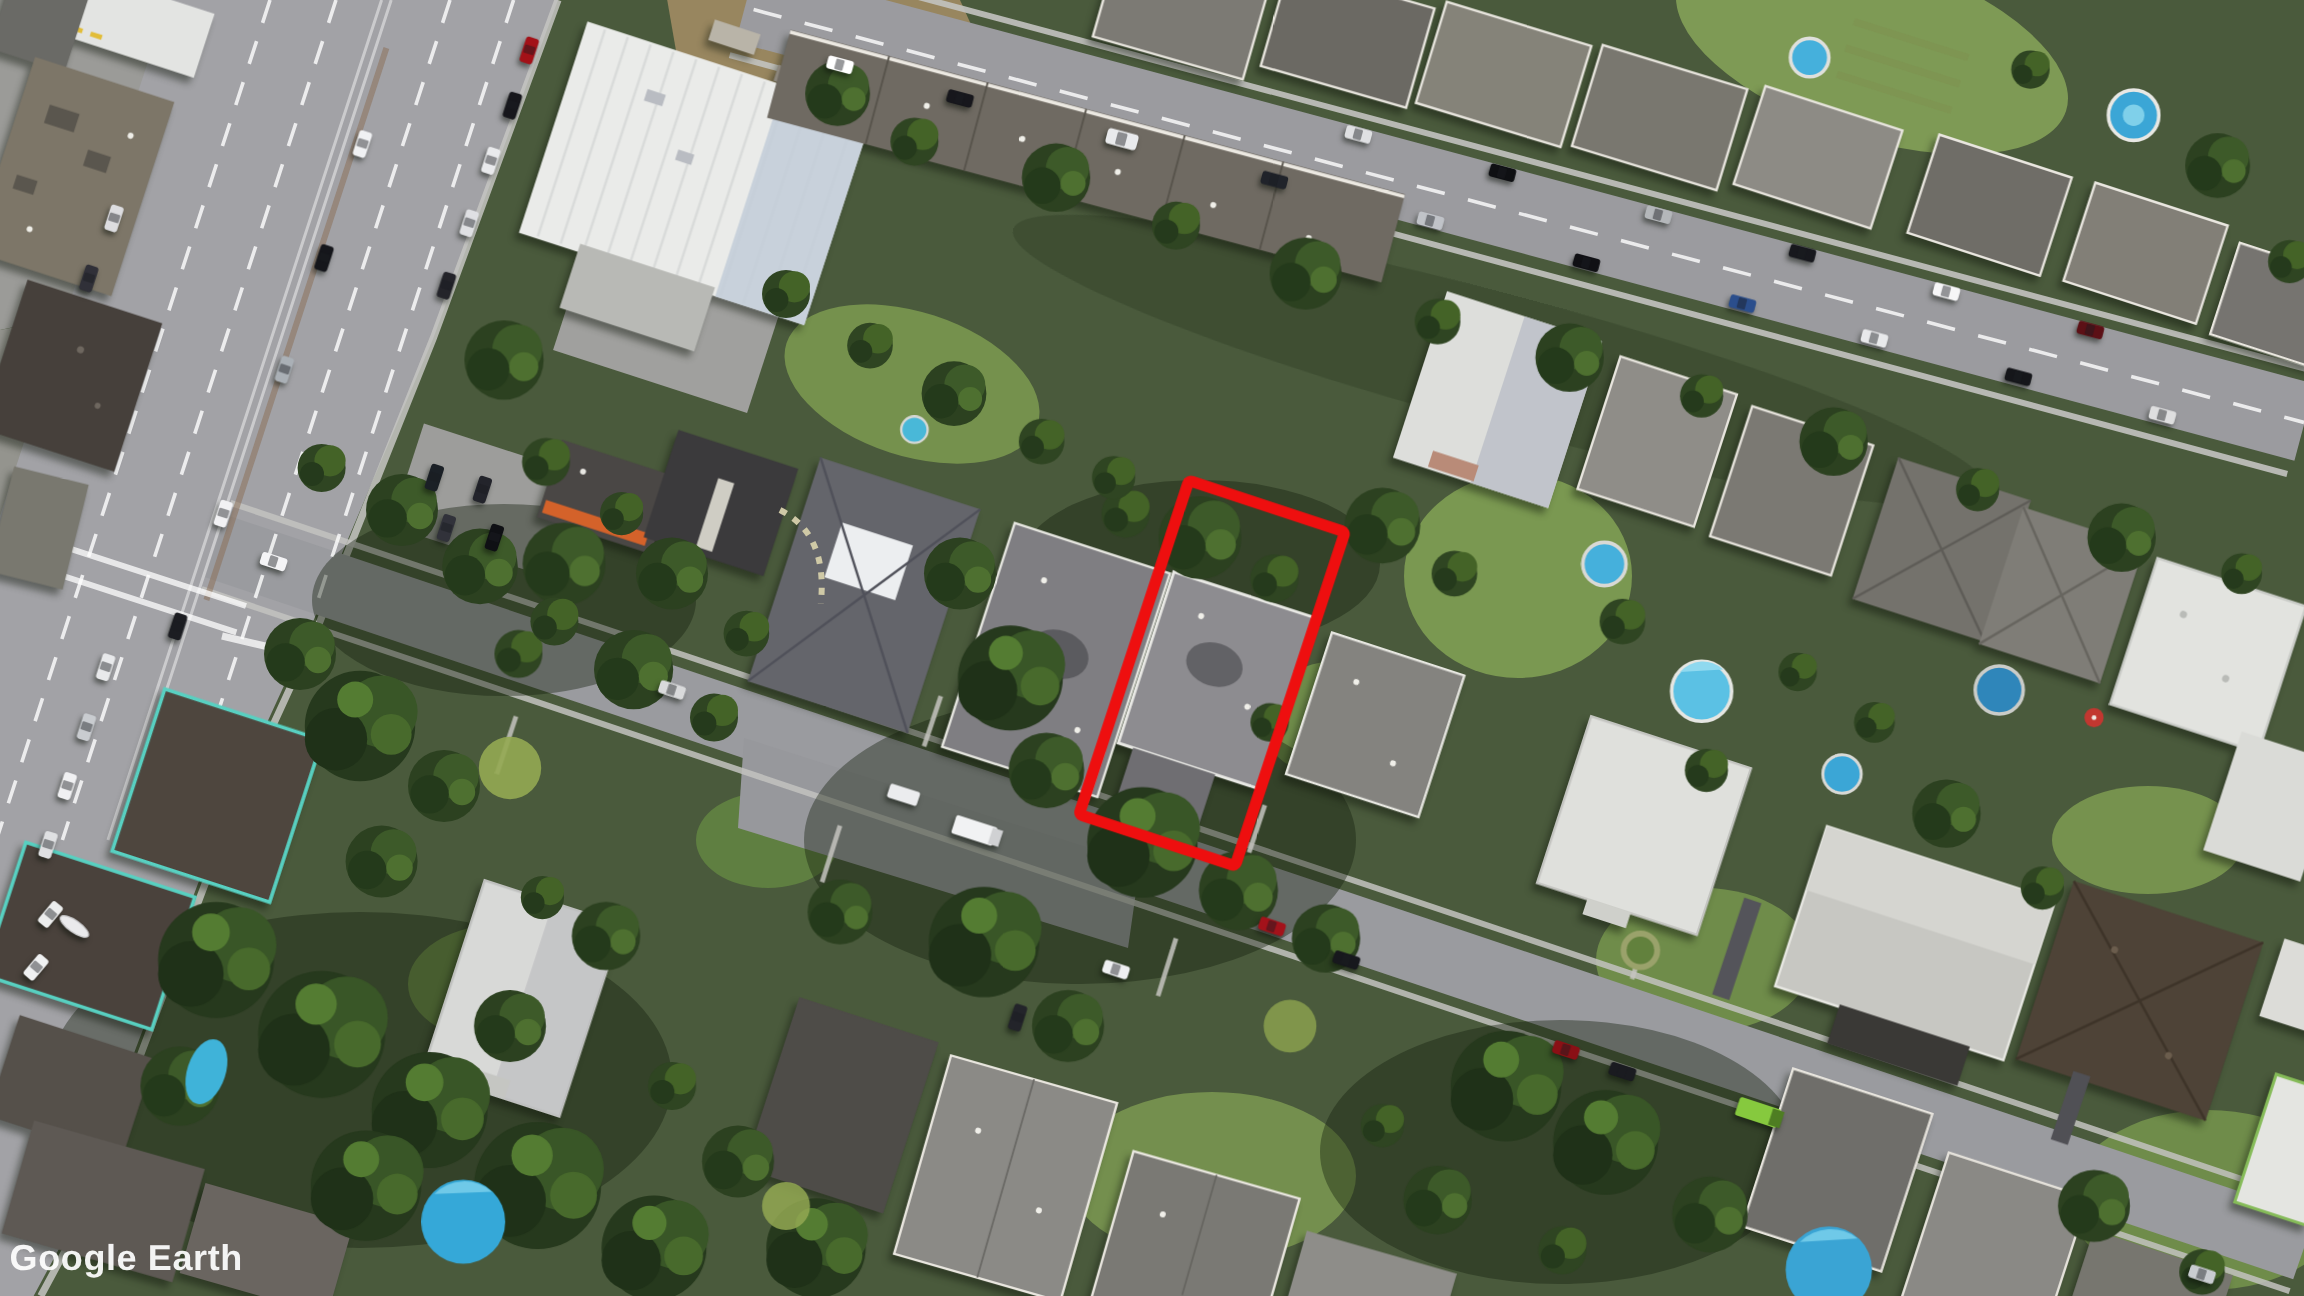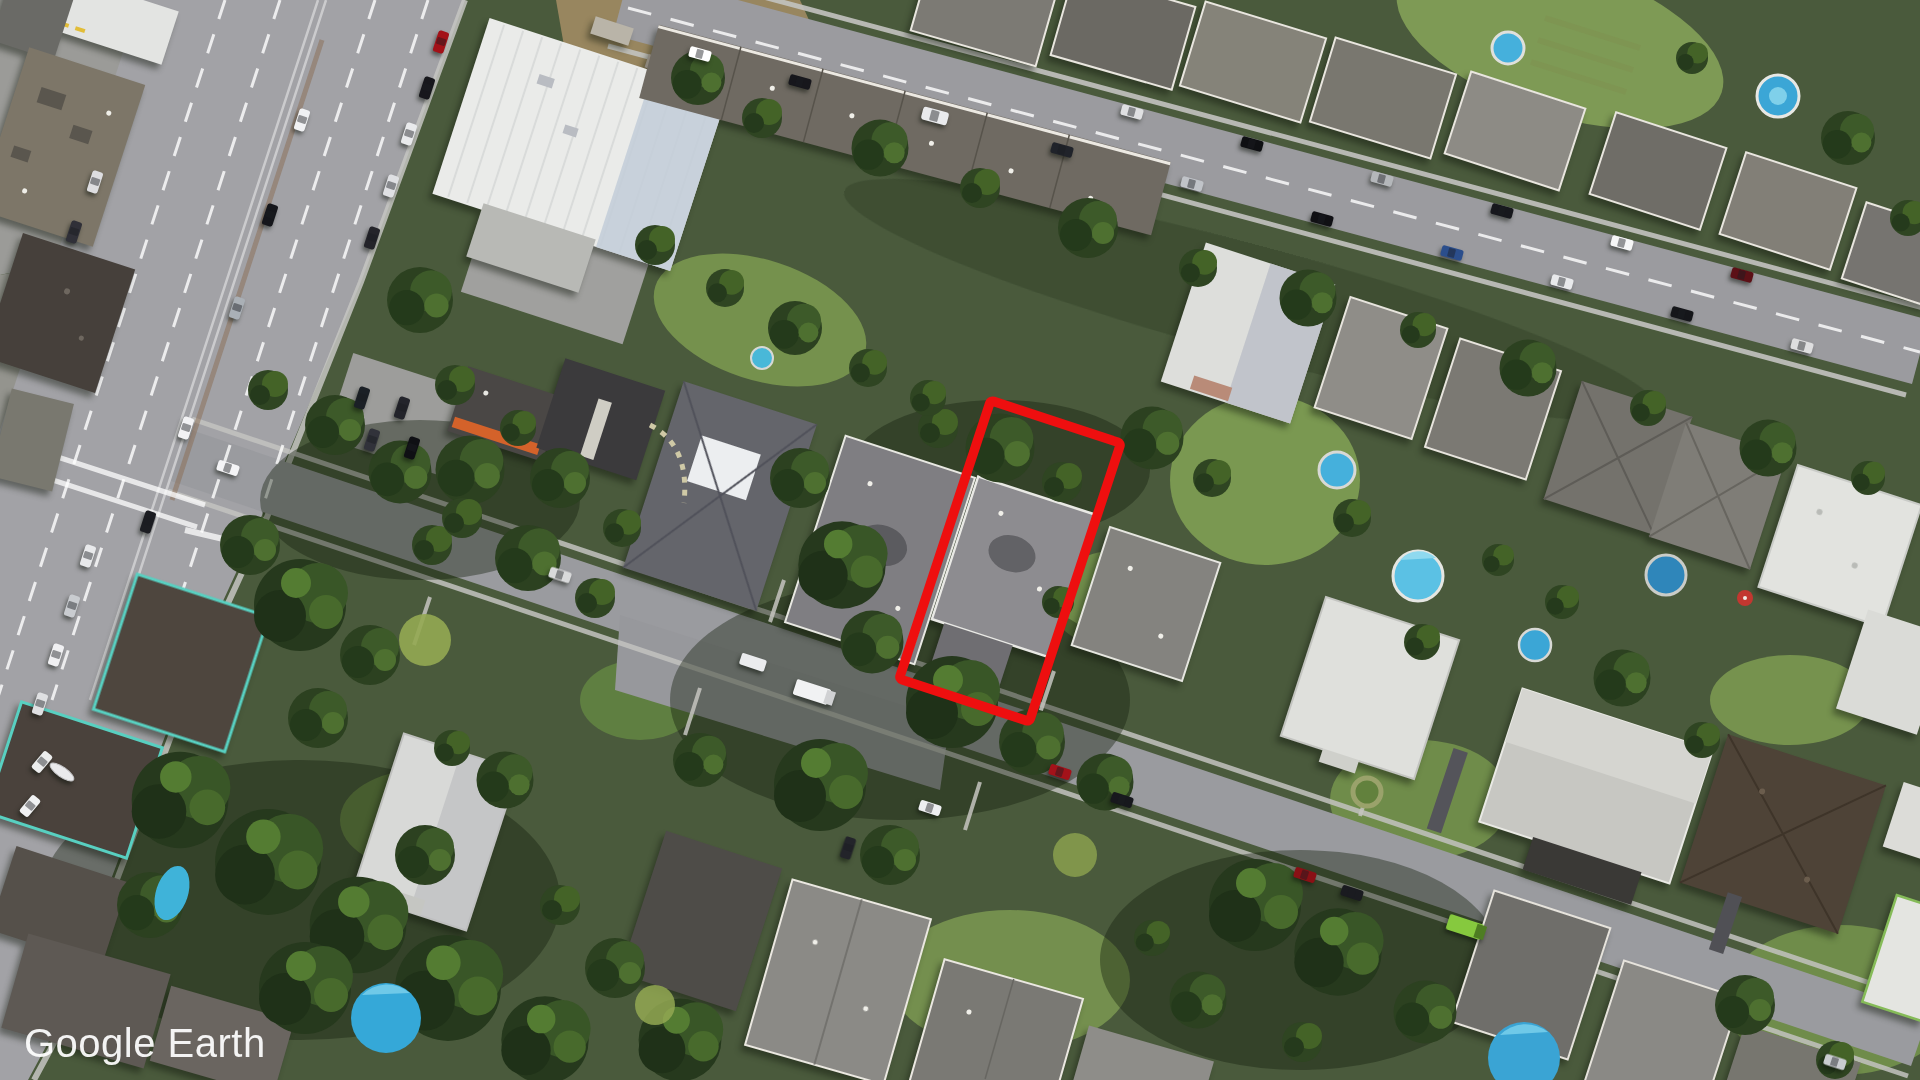--- a/index.html
+++ b/index.html
@@ -1,21 +1,21 @@
 <!DOCTYPE html>
 <html><head>
 <meta charset="utf-8">
 <style>
   html,body{margin:0;padding:0;background:#000;}
   .stage{position:relative;width:1920px;height:1080px;overflow:hidden;background:#47563a;
          font-family:"Liberation Sans",sans-serif;}
   .stage svg{position:absolute;left:0;top:0;display:block;}
   .bld{filter:drop-shadow(-4px 5px 3px rgba(15,22,10,.45));}
   .veh{filter:drop-shadow(-2px 3px 2px rgba(10,15,8,.5));}
-  .watermark{position:absolute;left:24px;bottom:14px;font-size:40px;font-weight:400;
+  .watermark{position:absolute;left:8px;bottom:14px;font-size:30px;font-weight:700;
              letter-spacing:.5px;color:rgba(255,255,255,.93);user-select:none;}
 </style>
 </head>
 <body>
 
 <div class="stage">
 <svg width="1920" height="1080" viewBox="0 0 1920 1080">
   <defs>
     <g id="tA">
           <circle r="30" fill="#2c4120"></circle>

